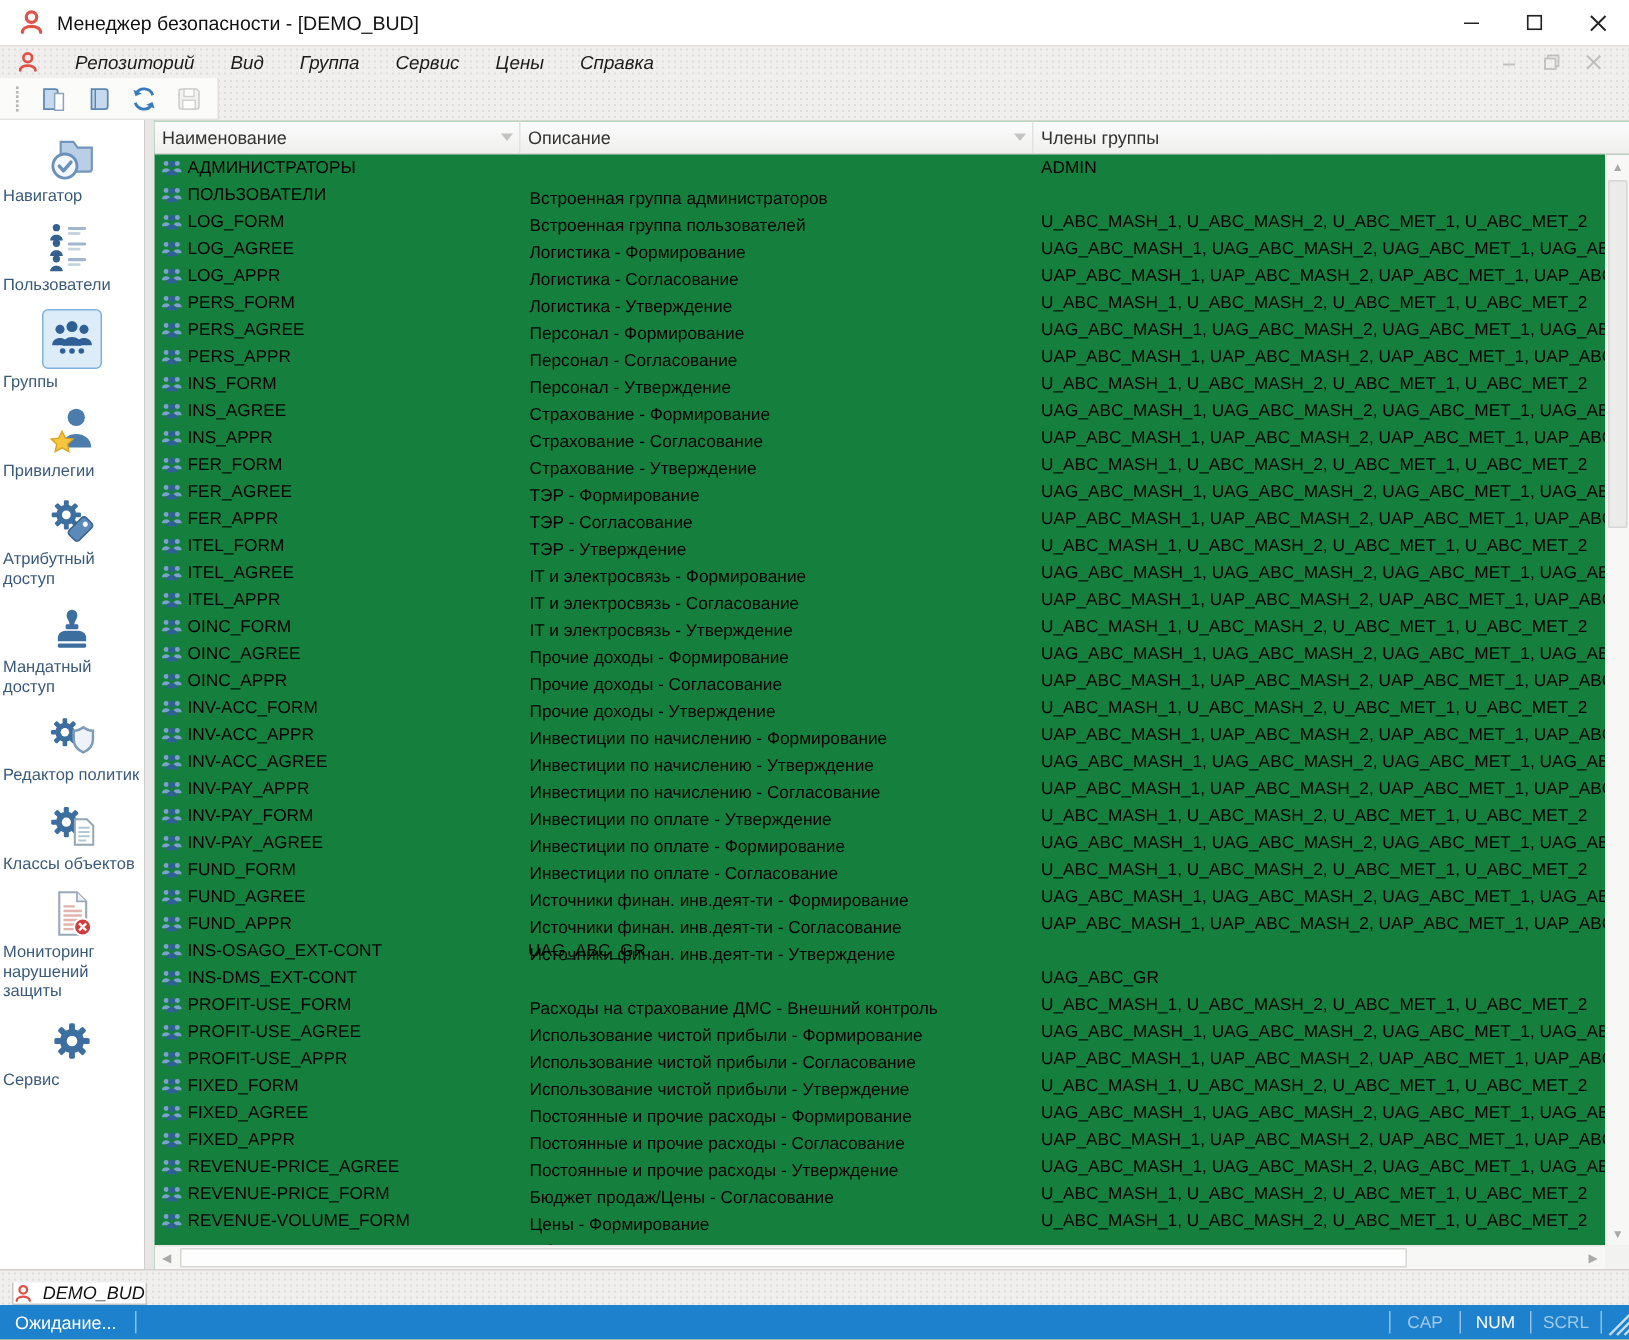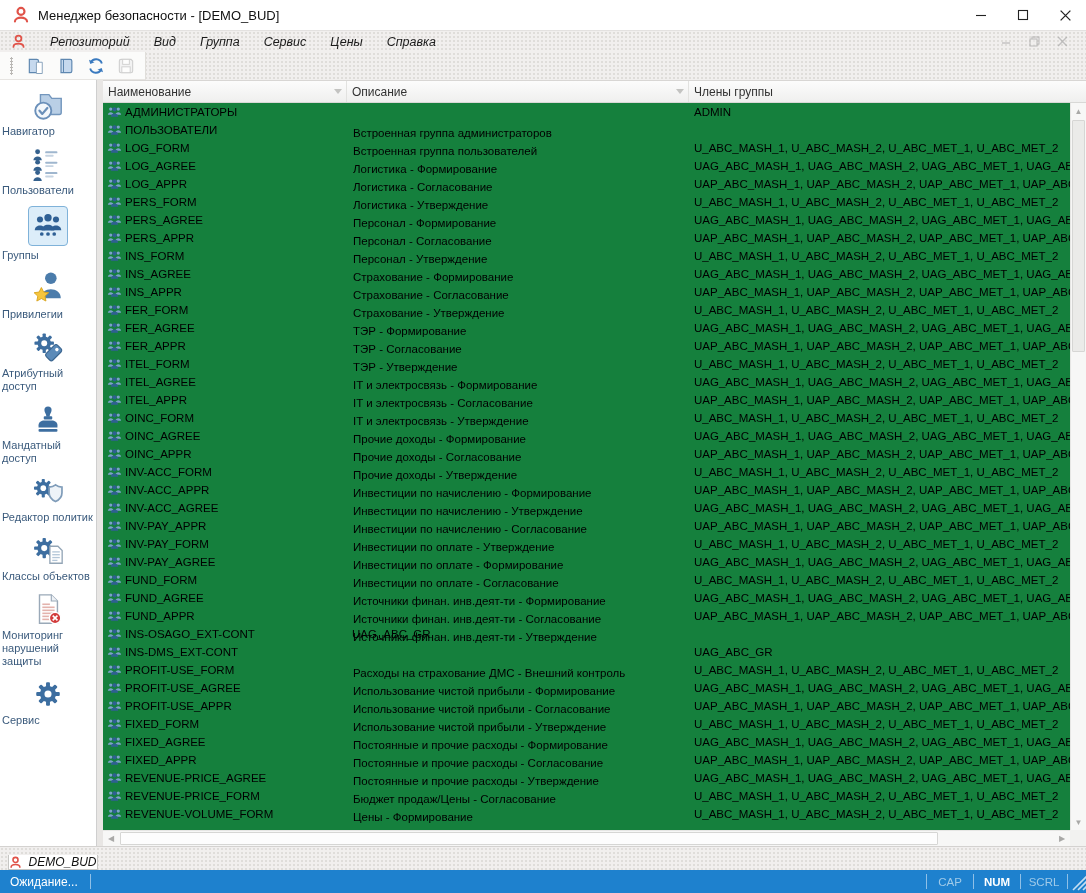--- a/index.html
+++ b/index.html
@@ -58,21 +58,21 @@
   
   .tabbar{height:24px;flex:0 0 auto;border-top:1px solid #d4d2d0;display:flex;align-items:flex-end;}
   .doctab{margin-left:8px;width:90px;background:#fff;border:1px solid #c6c6c4;border-top:none;display:flex;align-items:center;justify-content:center;gap:6px;font-size:12px;color:#111;}
   .doctab .appicon{width:13px;height:13px;}
   
   .statusbar{height:23px;flex:0 0 auto;background:#1e81ce;display:flex;align-items:center;color:#fff;}
   .sb-text{font-size:12px;padding:0 12px 0 10px;}
   .sb-div{width:1px;height:15px;background:rgba(255,255,255,.5);}
   .sb-spacer{flex:1;}
   .sb-key{width:46px;text-align:center;font-size:11.5px;color:#9fcae9;}
-  .sb-key.active{color:#ffffff;font-weight:bold;}
+  .sb-key.active{color:#ffffff;font-weight:normal;}
   .sb-grip{width:18px;height:23px;}
   svg{display:block;}
 </style>
 </head>
 <body>
 
 <div class="window">
 
   <div class="titlebar">
     <span class="appicon">

